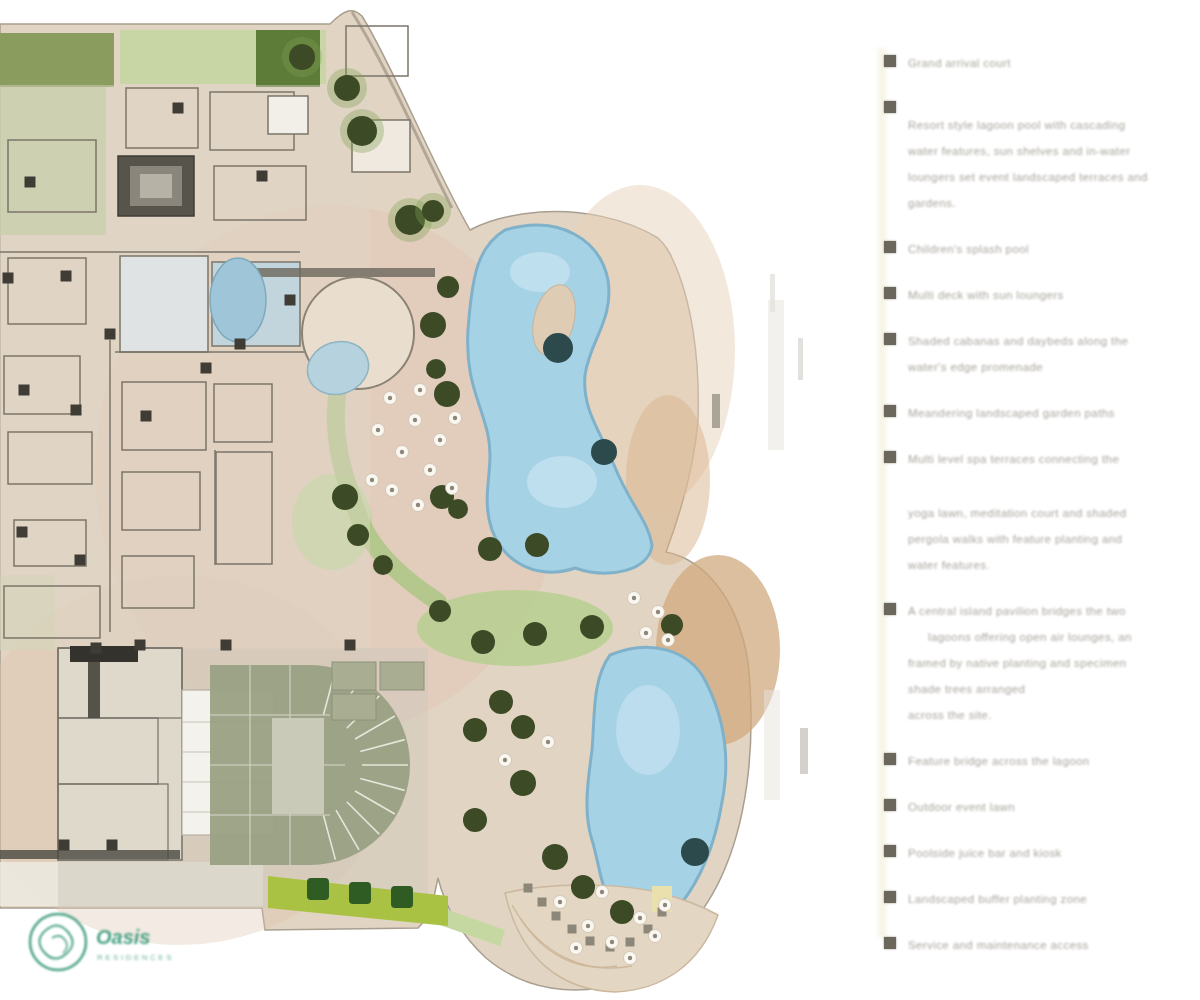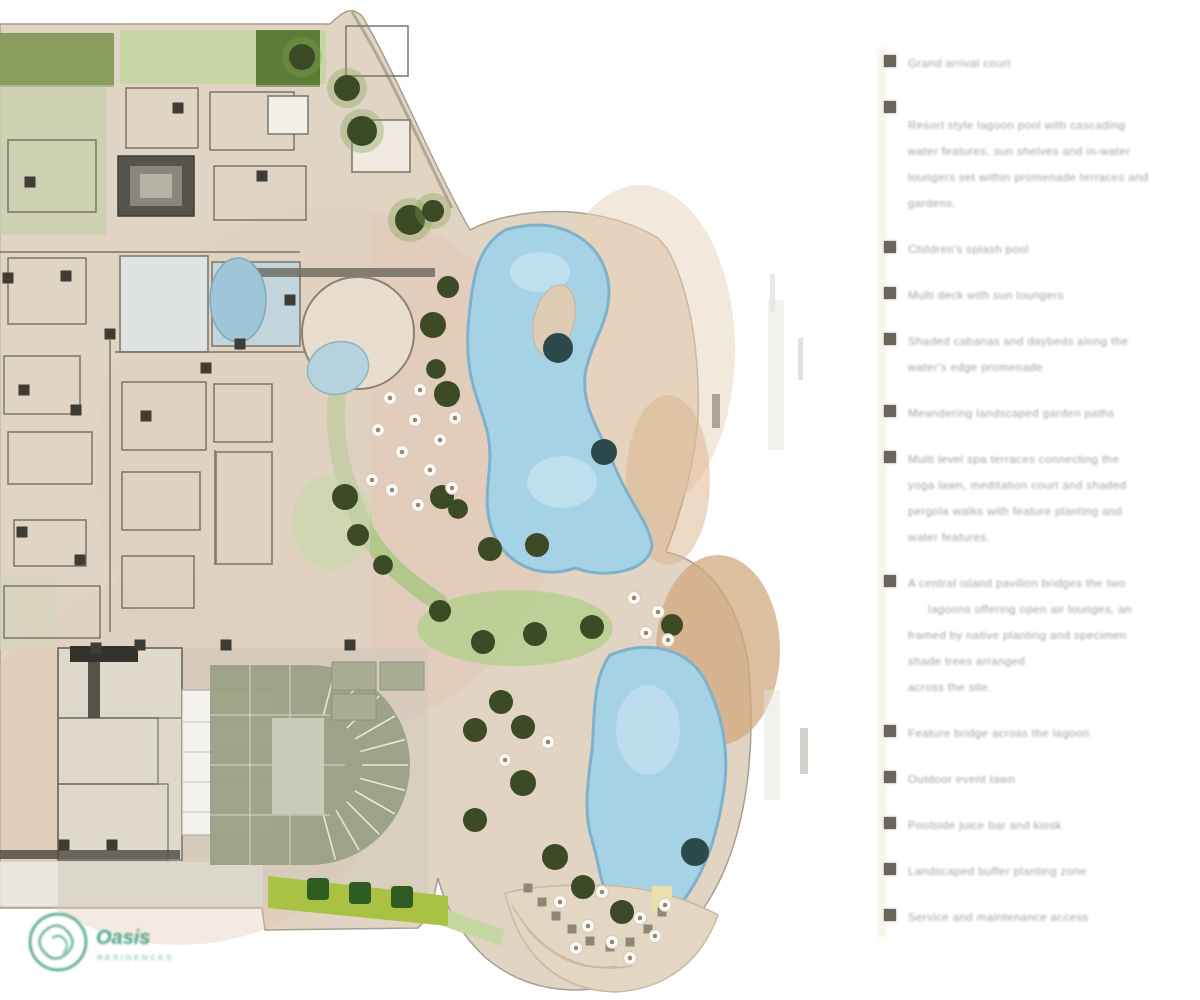--- a/index.html
+++ b/index.html
@@ -312,21 +312,21 @@
         <span class="legend-marker" style="background: rgb(107, 103, 92);"></span>
         <div class="legend-lines">
           <div class="legend-line" style="color: rgb(169, 164, 156);">Grand arrival court</div>
         </div>
       </div>
       <div class="legend-item">
         <span class="legend-marker" style="background: rgb(107, 103, 92);"></span>
         <div class="legend-lines">
           <div class="legend-line" style="color: rgb(169, 164, 156); margin-top: 16px;">Resort style lagoon pool with cascading</div>
           <div class="legend-line" style="color: rgb(169, 164, 156);">water features, sun shelves and in-water</div>
-          <div class="legend-line" style="color: rgb(169, 164, 156);">loungers set within promenade terraces and</div>
+          <div class="legend-line" style="color: rgb(169, 164, 156);">loungers set event landscaped terraces and</div>
           <div class="legend-line" style="color: rgb(169, 164, 156);">gardens.</div>
         </div>
       </div>
       <div class="legend-item">
         <span class="legend-marker" style="background: rgb(107, 103, 92);"></span>
         <div class="legend-lines">
           <div class="legend-line" style="color: rgb(169, 164, 156);">Children's splash pool</div>
         </div>
       </div>
       <div class="legend-item">
@@ -345,21 +345,21 @@
       <div class="legend-item">
         <span class="legend-marker" style="background: rgb(107, 103, 92);"></span>
         <div class="legend-lines">
           <div class="legend-line" style="color: rgb(169, 164, 156);">Meandering landscaped garden paths</div>
         </div>
       </div>
       <div class="legend-item">
         <span class="legend-marker" style="background: rgb(107, 103, 92);"></span>
         <div class="legend-lines">
           <div class="legend-line" style="color: rgb(169, 164, 156);">Multi level spa terraces connecting the</div>
-          <div class="legend-line" style="color: rgb(169, 164, 156);">yoga lawn, meditation court and shaded</div>
+          <div class="legend-line" style="color: rgb(169, 164, 156); margin-top: 28px;">yoga lawn, meditation court and shaded</div>
           <div class="legend-line" style="color: rgb(169, 164, 156);">pergola walks with feature planting and</div>
           <div class="legend-line" style="color: rgb(169, 164, 156);">water features.</div>
         </div>
       </div>
       <div class="legend-item">
         <span class="legend-marker" style="background: rgb(107, 103, 92);"></span>
         <div class="legend-lines">
           <div class="legend-line" style="color: rgb(169, 164, 156);">A central island pavilion bridges the two</div>
           <div class="legend-line" style="color: rgb(169, 164, 156); margin-left: 20px;">lagoons offering open air lounges, an</div>
           <div class="legend-line" style="color: rgb(169, 164, 156);">framed by native planting and specimen</div>

